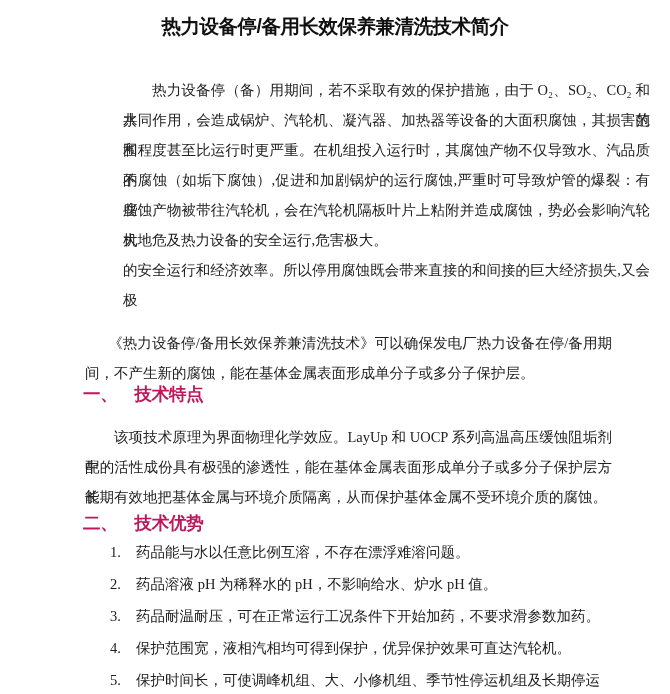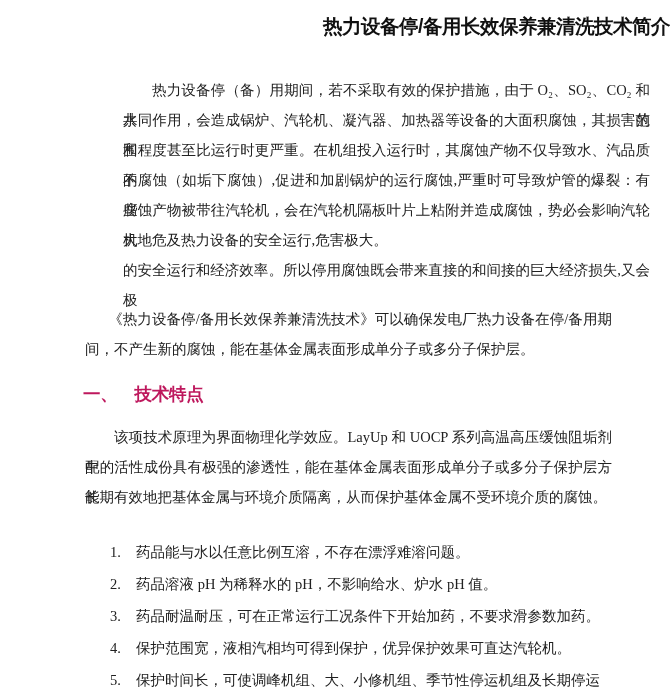--- a/index.html
+++ b/index.html
@@ -14,21 +14,21 @@
     background: #ffffff;
     overflow: hidden;
     font-family: "Liberation Serif", "DejaVu Serif", serif;
     color: #212121;
   }
   .doc-title {
     position: absolute;
     top: 13px;
     left: 0;
     width: 100%;
-    text-align: right;
+    text-align: center;
     font-family: "Liberation Sans", "DejaVu Sans", sans-serif;
     font-weight: 700;
     font-size: 19.5px;
     color: #101010;
     letter-spacing: -0.5px;
   }
   .block {
     position: absolute;
     left: 85px;
     width: 527px;
@@ -91,33 +91,34 @@
   <div class="block" style="top:75px;margin-left:38px;">
     <div class="line indent">热力设备停（备）用期间，若不采取有效的保护措施，由于 O₂、SO₂、CO₂ 和水的</div>
     <div class="line">共同作用，会造成锅炉、汽轮机、凝汽器、加热器等设备的大面积腐蚀，其损害范围</div>
     <div class="line">和程度甚至比运行时更严重。在机组投入运行时，其腐蚀产物不仅导致水、汽品质不</div>
     <div class="line">的腐蚀（如垢下腐蚀）,促进和加剧锅炉的运行腐蚀,严重时可导致炉管的爆裂：有些</div>
     <div class="line">腐蚀产物被带往汽轮机，会在汽轮机隔板叶片上粘附并造成腐蚀，势必会影响汽轮机</div>
     <div class="line short">大地危及热力设备的安全运行,危害极大。</div>
     <div class="line">的安全运行和经济效率。所以停用腐蚀既会带来直接的和间接的巨大经济损失,又会极</div>
   </div>
 
-  <div class="block" style="top:304px;">
+  <div class="block" style="top:328px;">
     <div class="line indent-sm">《热力设备停/备用长效保养兼清洗技术》可以确保发电厂热力设备在停/备用期</div>
     <div class="line short">间，不产生新的腐蚀，能在基体金属表面形成单分子或多分子保护层。</div>
   </div>
 
   <div class="sec-heading" style="top:381px;">一、　技术特点</div>
 
   <div class="block" style="top:422px;">
     <div class="line indent">该项技术原理为界面物理化学效应。LayUp 和 UOCP 系列高温高压缓蚀阻垢剂配方</div>
     <div class="line">中的活性成份具有极强的渗透性，能在基体金属表面形成单分子或多分子保护层，能</div>
     <div class="line short">长期有效地把基体金属与环境介质隔离，从而保护基体金属不受环境介质的腐蚀。</div>
   </div>
 
+  <div class="sec-heading" style="top:510px;">二、　技术优势</div>
 
   <div class="olist" style="top:536px;">
     <div class="list-item">
       <span class="num">1.</span>
       <span class="item-text">药品能与水以任意比例互溶，不存在漂浮难溶问题。</span>
     </div>
     <div class="list-item">
       <span class="num">2.</span>
       <span class="item-text">药品溶液 pH 为稀释水的 pH，不影响给水、炉水 pH 值。</span>
     </div>

